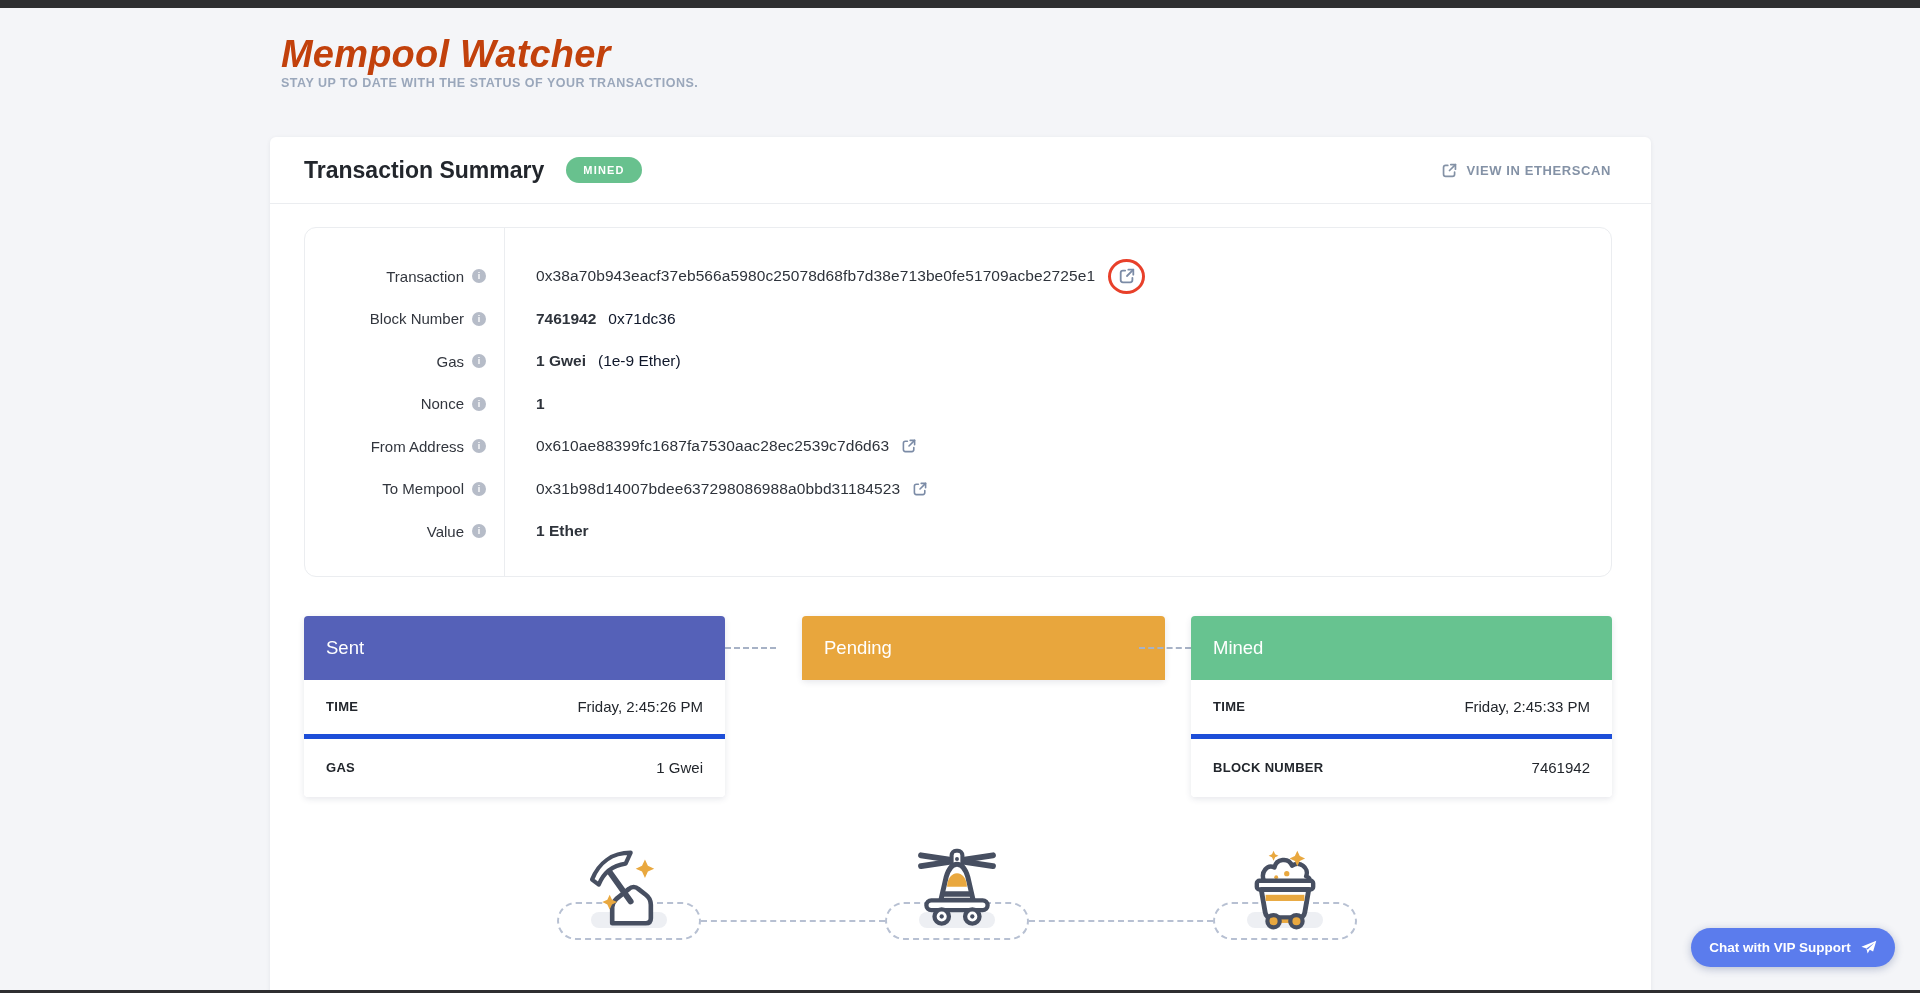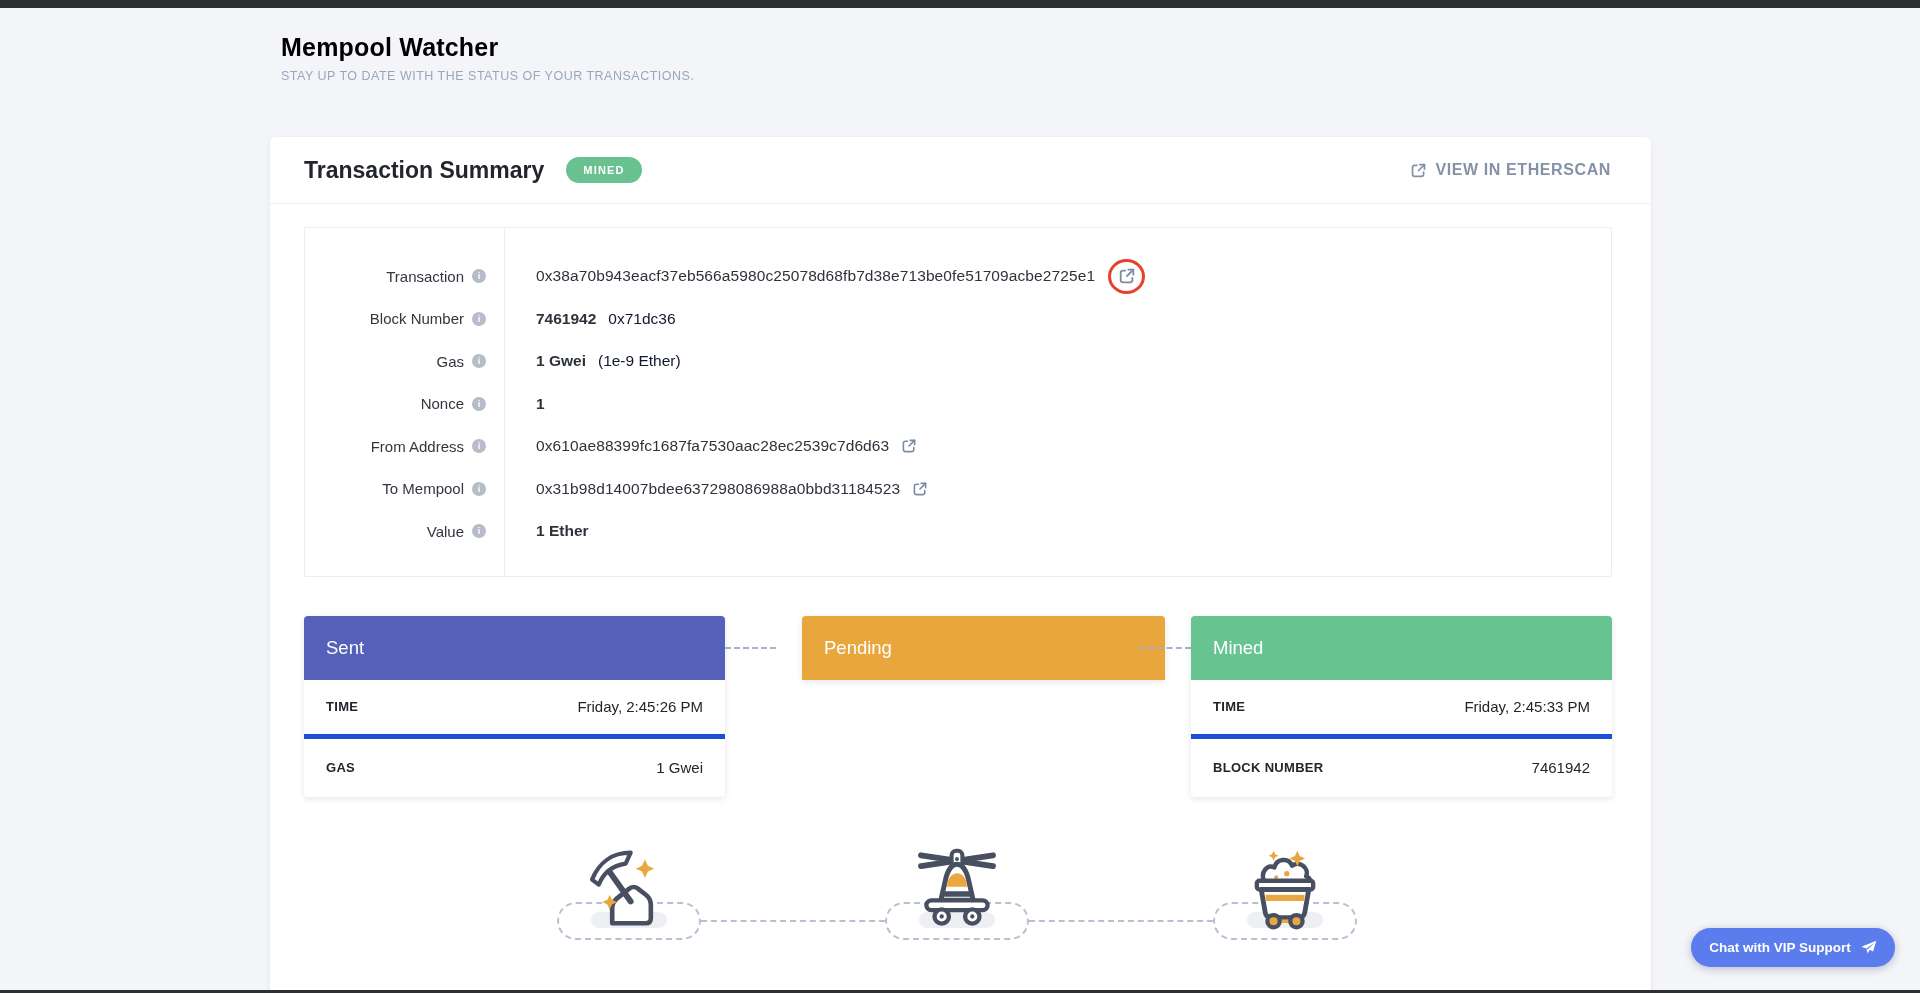--- a/index.html
+++ b/index.html
@@ -8,49 +8,49 @@
     background:#f4f5f8;
     font-family:"Liberation Sans", sans-serif;
     position:relative;
     color:#2e333b;
   }
   .topbar { position:absolute; top:0; left:0; width:100%; height:8px; background:#2e2f31; z-index:60; }
   .bottombar { position:absolute; bottom:0; left:0; width:100%; height:3px; background:#2e2f31; z-index:60; }
 
   
   .page-header { position:absolute; left:281px; top:33px; }
-  .page-title { font-size:25px; font-weight:600; color:#000000; letter-spacing:0.2px; }
-  .page-subtitle { margin-top:7px; font-size:12.5px; font-weight:400; color:#9aa7bb; letter-spacing:0.5px; }
+  .page-title { font-size:38px; font-weight:600; color:#c2410c; letter-spacing:0.2px;font-style:italic; }
+  .page-subtitle { font-size:12.5px; font-weight:700; color:#9aa7bb; letter-spacing:0.5px; }
 
   
   .card {
     position:absolute; left:270px; top:137px; width:1381px; height:900px;
     background:#ffffff; border-radius:6px;
     box-shadow:0 1px 4px rgba(40,50,70,0.08);
   }
   .card-header {
     height:67px; border-bottom:1px solid #ebedf0;
     display:flex; align-items:center; padding:0 40px 0 34px;
   }
   .card-title { font-size:23px; font-weight:700; color:#22262c; }
   .status-badge {
     margin-left:22px; background:#68c18e; color:#fff;
     font-size:11px; font-weight:700; letter-spacing:1.2px;
     padding:7px 17px; border-radius:14px;
   }
   .etherscan-link {
     margin-left:auto; display:flex; align-items:center; gap:8px;
-    color:#8492a6; font-size:16px; font-weight:700; letter-spacing:0.6px;
+    color:#8492a6; font-size:13px; font-weight:700; letter-spacing:0.6px;
     cursor:pointer;
   }
 
   
   .details {
     position:absolute; left:34px; top:90px; width:1308px; height:350px;
-    border:1px solid #ebedf0; border-radius:2px; background:#fff;
+    border:1px solid #ebedf0; border-radius:12px; background:#fff;
     padding-top:27px;
   }
   .details .col-divider { position:absolute; left:199px; top:0; bottom:0; width:1px; background:#ebedf0; }
   .drow { display:flex; align-items:center; height:42.5px; }
   .dlabel {
     width:199px; flex:0 0 199px; padding-right:18px;
     display:flex; justify-content:flex-end; align-items:center; gap:8px;
     font-size:15px; color:#32363e;
   }
   .info-icon {

